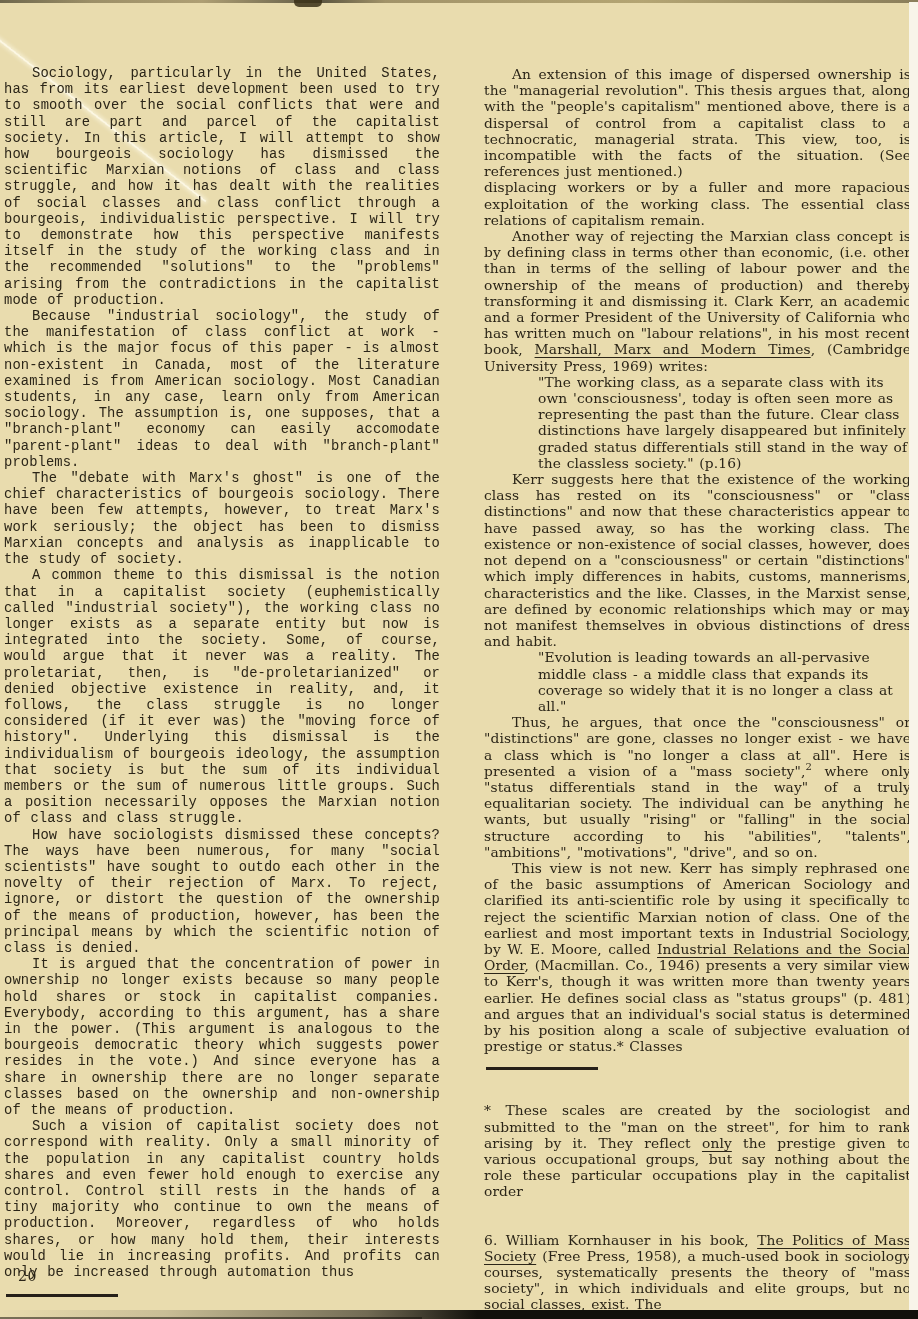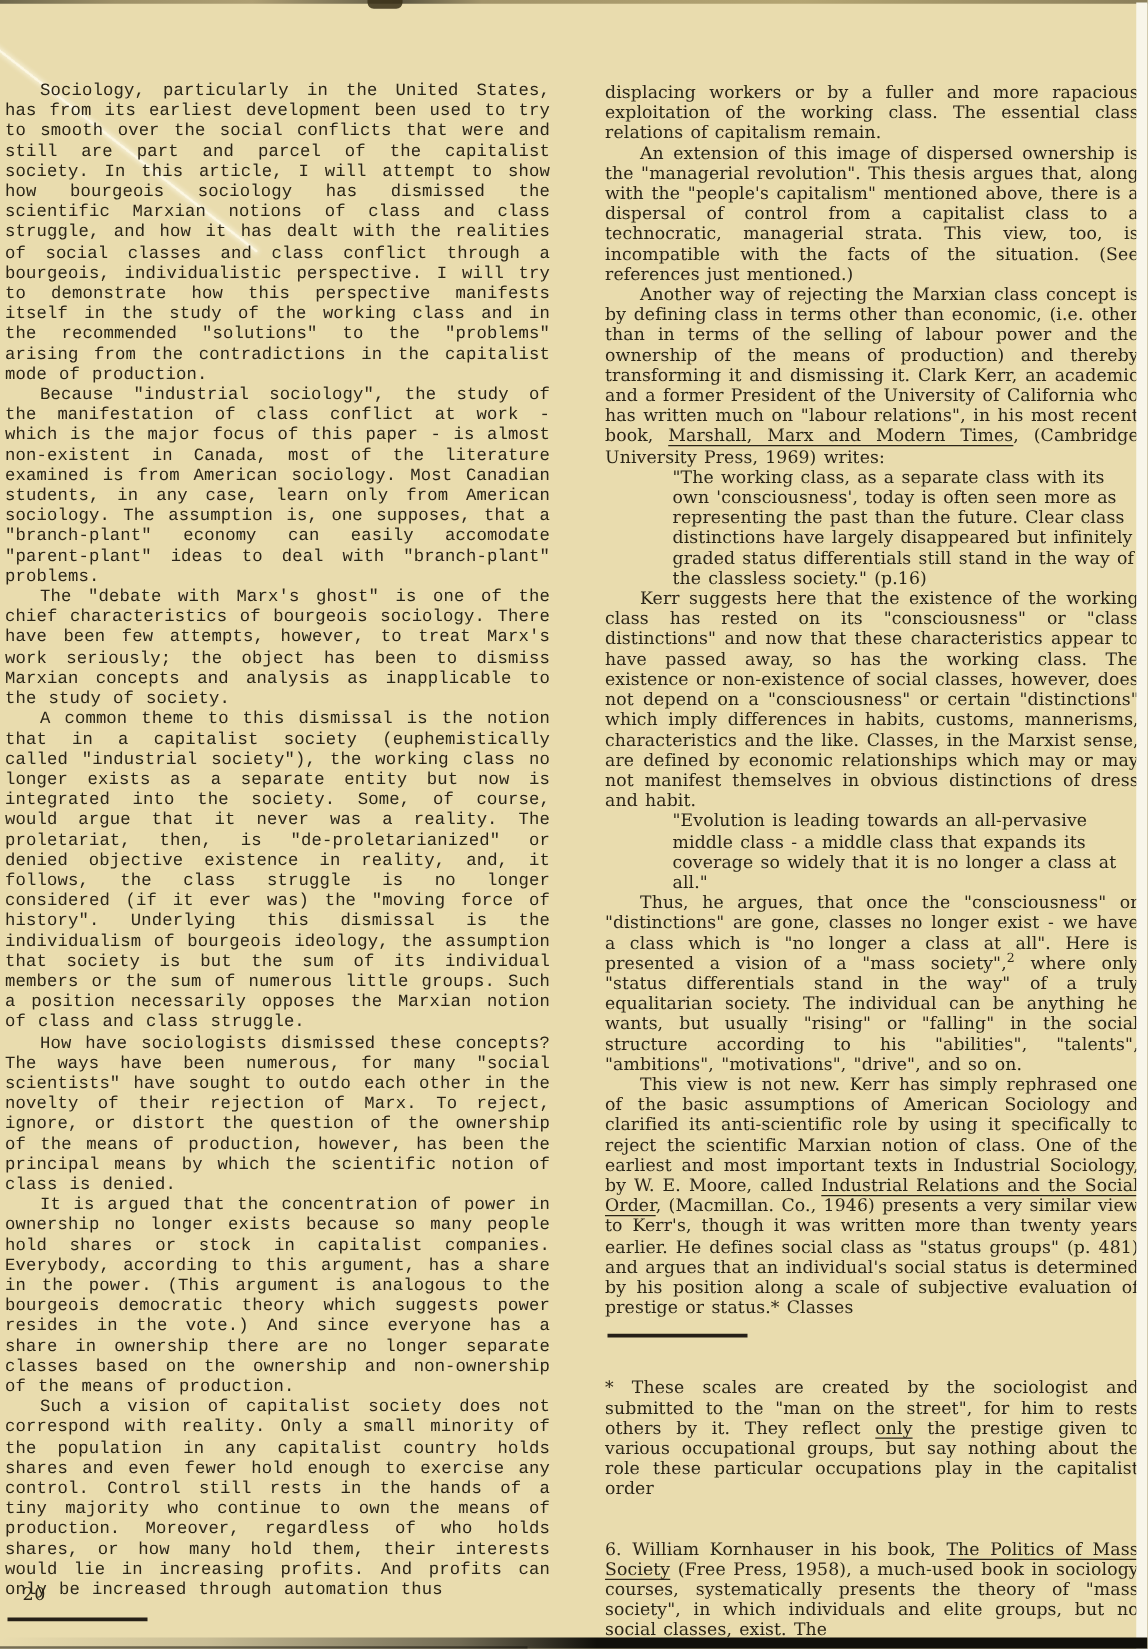--- a/index.html
+++ b/index.html
@@ -82,30 +82,30 @@
       <p class="para"><span>Because "industrial sociology", the study of the manifestation of class conflict at work - which is the major focus of this paper - is almost non-existent in Canada, most of the literature examined is from American sociology. Most Canadian students, in any case, learn only from American sociology. The assumption is, one supposes, that a "branch-plant" economy can easily accomodate "parent-plant" ideas to deal with "branch-plant" problems.</span></p>
       <p class="para"><span>The "debate with Marx's ghost" is one of the chief characteristics of bourgeois sociology. There have been few attempts, however, to treat Marx's work seriously; the object has been to dismiss Marxian concepts and analysis as inapplicable to the study of society.</span></p>
       <p class="para"><span>A common theme to this dismissal is the notion that in a capitalist society (euphemistically called "industrial society"), the working class no longer exists as a separate entity but now is integrated into the society. Some, of course, would argue that it never was a reality. The proletariat, then, is "de-proletarianized" or denied objective existence in reality, and, it follows, the class struggle is no longer considered (if it ever was) the "moving force of history". Underlying this dismissal is the individualism of bourgeois ideology, the assumption that society is but the sum of its individual members or the sum of numerous little groups. Such a position necessarily opposes the Marxian notion of class and class struggle.</span></p>
       <p class="para"><span>How have sociologists dismissed these concepts? The ways have been numerous, for many "social scientists" have sought to outdo each other in the novelty of their rejection of Marx. To reject, ignore, or distort the question of the ownership of the means of production, however, has been the principal means by which the scientific notion of class is denied.</span></p>
       <p class="para"><span>It is argued that the concentration of power in ownership no longer exists because so many people hold shares or stock in capitalist companies. Everybody, according to this argument, has a share in the power. (This argument is analogous to the bourgeois democratic theory which suggests power resides in the vote.) And since everyone has a share in ownership there are no longer separate classes based on the ownership and non-ownership of the means of production.</span></p>
       <p class="para"><span>Such a vision of capitalist society does not correspond with reality. Only a small minority of the population in any capitalist country holds shares and even fewer hold enough to exercise any control. Control still rests in the hands of a tiny majority who continue to own the means of production. Moreover, regardless of who holds shares, or how many hold them, their interests would lie in increasing profits. And profits can only be increased through automation thus</span></p>
       <div class="footnote-rule"></div>
       <p class="footnote"><span>1. Should any doubt remain on this point, see: Gabriel Kolko, </span><span class="u">Wealth and Power in America</span><span>; G.W. Domhoff, </span><span class="u">Who Rules America</span><span>?; Paul Sweezy, "The American Ruling Class", in </span><span class="u">The Present as History</span><span>; and John Porter, </span><span class="u">The Vertical Mosaic</span><span>.</span></p>
     </div>
   <div class="col col-right">
+      <p class="para"><span>An extension of this image of dispersed ownership is the "managerial revolution". This thesis argues that, along with the "people's capitalism" mentioned above, there is a dispersal of control from a capitalist class to a technocratic, managerial strata. This view, too, is incompatible with the facts of the situation. (See references just mentioned.)</span></p>
       <p class="para no-indent"><span>displacing workers or by a fuller and more rapacious exploitation of the working class. The essential class relations of capitalism remain.</span></p>
-      <p class="para"><span>An extension of this image of dispersed ownership is the "managerial revolution". This thesis argues that, along with the "people's capitalism" mentioned above, there is a dispersal of control from a capitalist class to a technocratic, managerial strata. This view, too, is incompatible with the facts of the situation. (See references just mentioned.)</span></p>
       <p class="para"><span>Another way of rejecting the Marxian class concept is by defining class in terms other than economic, (i.e. other than in terms of the selling of labour power and the ownership of the means of production) and thereby transforming it and dismissing it. Clark Kerr, an academic and a former President of the University of California who has written much on "labour relations", in his most recent book, </span><span class="u">Marshall, Marx and Modern Times</span><span>, (Cambridge University Press, 1969) writes:</span></p>
       <p class="quote"><span>"The working class, as a separate class with its own 'consciousness', today is often seen more as representing the past than the future. Clear class distinctions have largely disappeared but infinitely graded status differentials still stand in the way of the classless society." (p.16)</span></p>
       <p class="para"><span>Kerr suggests here that the existence of the working class has rested on its "consciousness" or "class distinctions" and now that these characteristics appear to have passed away, so has the working class. The existence or non-existence of social classes, however, does not depend on a "consciousness" or certain "distinctions" which imply differences in habits, customs, mannerisms, characteristics and the like. Classes, in the Marxist sense, are defined by economic relationships which may or may not manifest themselves in obvious distinctions of dress and habit.</span></p>
       <p class="quote"><span>"Evolution is leading towards an all-pervasive middle class - a middle class that expands its coverage so widely that it is no longer a class at all."</span></p>
       <p class="para"><span>Thus, he argues, that once the "consciousness" or "distinctions" are gone, classes no longer exist - we have a class which is "no longer a class at all". Here is presented a vision of a "mass society",</span><span class="sup">2</span><span> where only "status differentials stand in the way" of a truly equalitarian society. The individual can be anything he wants, but usually "rising" or "falling" in the social structure according to his "abilities", "talents", "ambitions", "motivations", "drive", and so on.</span></p>
       <p class="para"><span>This view is not new. Kerr has simply rephrased one of the basic assumptions of American Sociology and clarified its anti-scientific role by using it specifically to reject the scientific Marxian notion of class. One of the earliest and most important texts in Industrial Sociology, by W. E. Moore, called </span><span class="u">Industrial Relations and the Social Order</span><span>, (Macmillan. Co., 1946) presents a very similar view to Kerr's, though it was written more than twenty years earlier. He defines social class as "status groups" (p. 481) and argues that an individual's social status is determined by his position along a scale of subjective evaluation of prestige or status.* Classes</span></p>
       <div class="footnote-rule"></div>
-      <p class="footnote"><span>* These scales are created by the sociologist and submitted to the "man on the street", for him to rests others by it. They reflect </span><span class="u">only</span><span> the prestige given to various occupational groups, but say nothing about the role these particular occupations play in the capitalist order</span></p>
+      <p class="footnote"><span>* These scales are created by the sociologist and submitted to the "man on the street", for him to rank arising by it. They reflect </span><span class="u">only</span><span> the prestige given to various occupational groups, but say nothing about the role these particular occupations play in the capitalist order</span></p>
       <p class="footnote"><span>6. William Kornhauser in his book, </span><span class="u">The Politics of Mass Society</span><span> (Free Press, 1958), a much-used book in sociology courses, systematically presents the theory of "mass society", in which individuals and elite groups, but no social classes, exist. The</span></p>
     </div>
 
   <div class="page-number">20</div>
 
   <div class="right-strip"></div>
   <div class="bottom-hairline"></div>
   <div class="bottom-bar"></div>
 </div>
 

